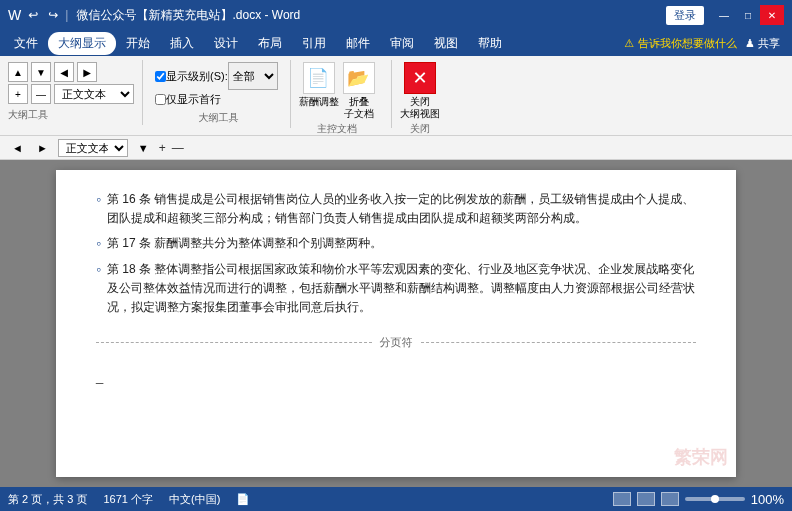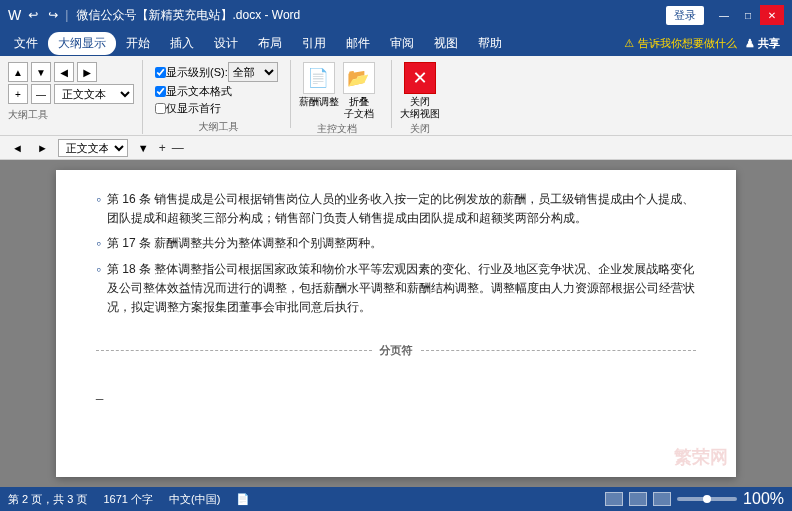--- a/index.html
+++ b/index.html
@@ -72,21 +72,20 @@
       font-size: 11px;
       display: flex;
       align-items: center;
       gap: 4px;
     }
     .share-btn {
       color: white;
       font-size: 11px;
       padding: 2px 8px;
       cursor: pointer;
-      font-weight: bold;
     }
     
     
     #ribbon {
       background: #f3f3f3;
       border-bottom: 1px solid #d0d0d0;
       padding: 4px 8px;
       display: flex;
       align-items: flex-start;
       gap: 8px;
@@ -253,23 +252,22 @@
     }
     .chapter-heading {
       color: #e8860a;
       font-weight: bold;
       font-size: 13px;
       margin: 10px 0 6px 0;
     }
     .page-divider {
       display: flex;
       align-items: center;
-      margin: 24px 0;
+      margin: 16px 0;
       gap: 8px;
-      font-weight: bold;
     }
     .page-divider-line {
       flex: 1;
       border-top: 1px dashed #aaa;
     }
     .page-divider-text {
       font-size: 11px;
       color: #666;
     }
     .cursor-line {
@@ -302,21 +300,21 @@
       cursor: pointer;
     }
     .zoom-slider {
       width: 60px; height: 4px;
       background: rgba(255,255,255,0.5);
       display: inline-block;
       border-radius: 2px;
       position: relative;
     }
     .zoom-pct {
-      font-size: 16px;
+      font-size: 13px;
       text-align: right;
     }
     .watermark {
       position: absolute;
       bottom: 8px;
       right: 8px;
       font-size: 18px;
       font-weight: bold;
       color: rgba(180,0,0,0.15);
       font-family: Liberation Mono, monospace;
@@ -376,27 +374,23 @@
         <option>正文文本</option>
       </select>
     </div>
     <div style="font-size:10px;color:#666;margin-top:2px;">大纲工具</div>
   </div>
 
   <div class="show-tools">
     <div class="checkbox-row">
       <input type="checkbox" checked="" style="">
       <span>显示级别(S):</span>
-      <select style="font-size:11px;height:20px;padding:0;border:1px solid #aaa;width:50px;">
+      <select style="font-size:11px;height:28px;padding:0;border:1px solid #aaa;width:50px;">
         <option>全部</option>
       </select>
-    </div>
-    <div class="checkbox-row">
-      <input type="checkbox" checked="" style="">
-      <span>显示文本格式</span>
     </div>
     <div class="checkbox-row">
       <input type="checkbox" style="">
       <span>仅显示首行</span>
     </div>
     <div style="font-size:10px;color:#666;text-align:center;margin-top:2px;">大纲工具</div>
   </div>
 
   <div class="ribbon-group">
     <div class="ribbon-two-btns">

